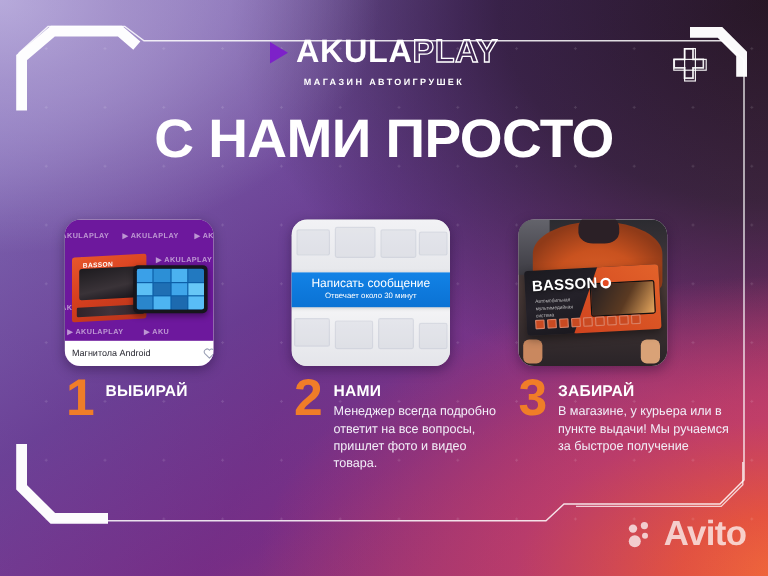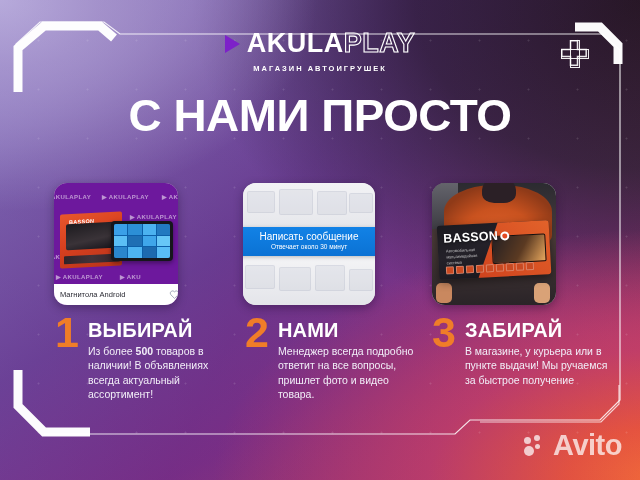--- a/index.html
+++ b/index.html
@@ -265,21 +265,21 @@
   #step-3 { left:432px; width:180px; }
   .step-num {
     color:#f07d28;
     font-size:43px; font-weight:bold;
     line-height:.82;
     flex:none;
     margin-top:-3px;
   }
   .step-body { padding-top:1px; }
   .step-title {
-    color:#ffffff; font-size:20px; font-weight:bold;
+    color:#ffffff; font-size:13px; font-weight:bold;
     letter-spacing:.2px; line-height:1.1; margin-bottom:3px;
     white-space:nowrap;
   }
   .step-desc {
     color:#f2eef8; font-size:10.5px; line-height:1.36;
   }
   .step-desc b { font-weight:bold; }
 
   
   .avito {
@@ -429,21 +429,20 @@
     </div>
 
   </div>
 
   <div class="steps">
 
     <div class="step" id="step-1">
       <div class="step-num">1</div>
       <div class="step-body">
         <div class="step-title">ВЫБИРАЙ</div>
-        <div class="step-desc"><span>Из более </span><b>500</b><span> товаров в наличии! В объявлениях всегда актуальный ассортимент!</span></div>
       </div>
     </div>
 
     <div class="step" id="step-2">
       <div class="step-num">2</div>
       <div class="step-body">
         <div class="step-title">НАМИ</div>
         <div class="step-desc"><span>Менеджер всегда подробно ответит на все вопросы, пришлет фото и видео товара.</span></div>
       </div>
     </div>

